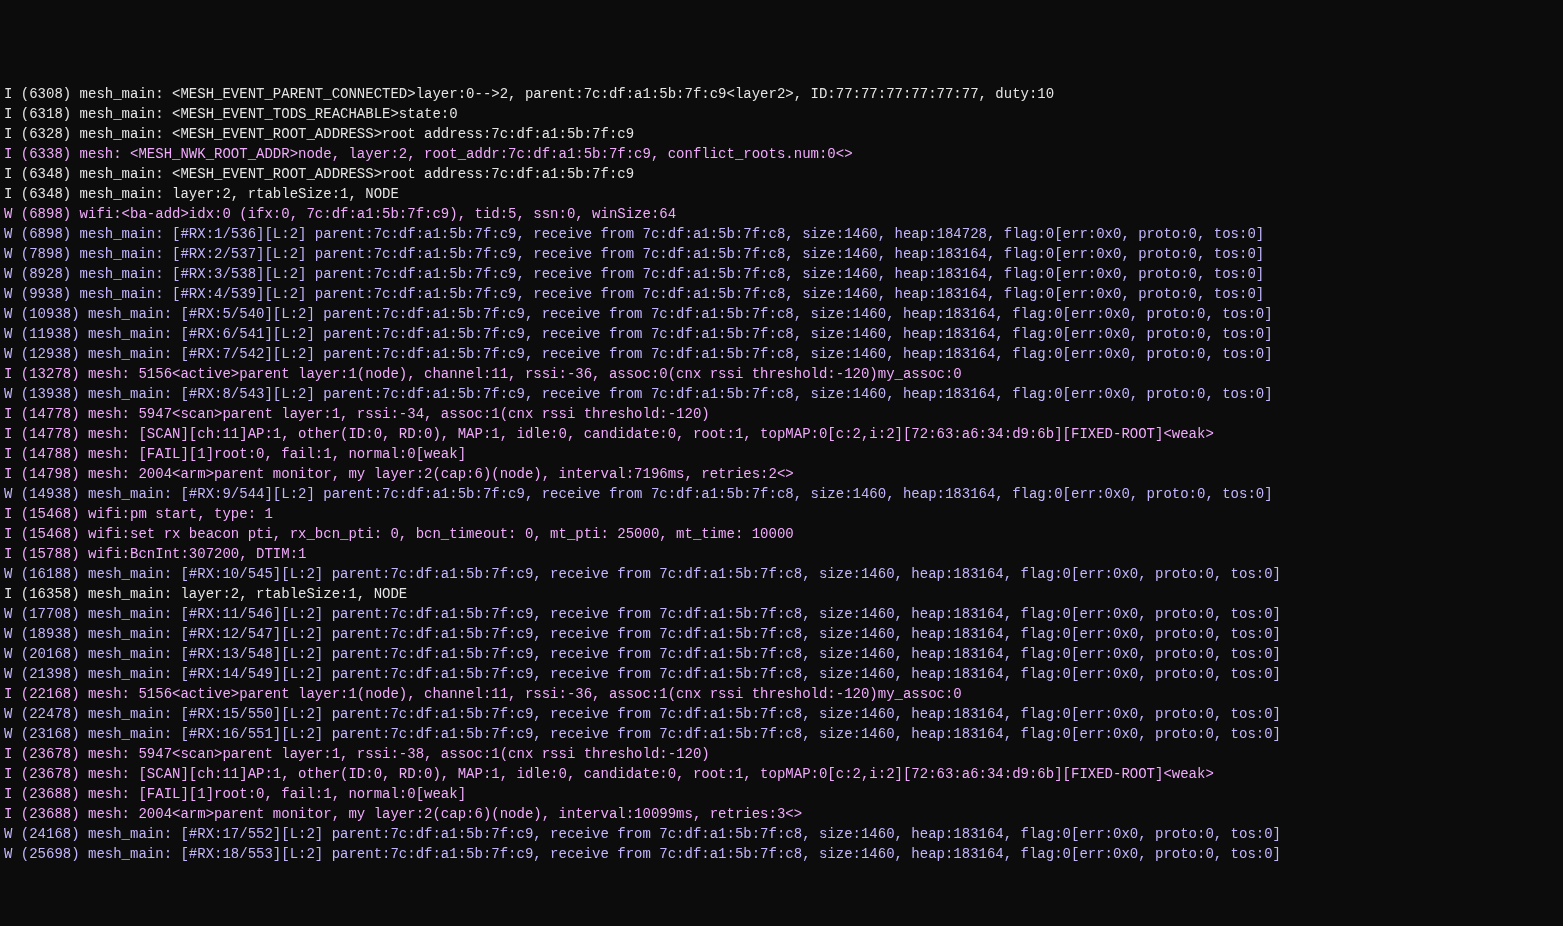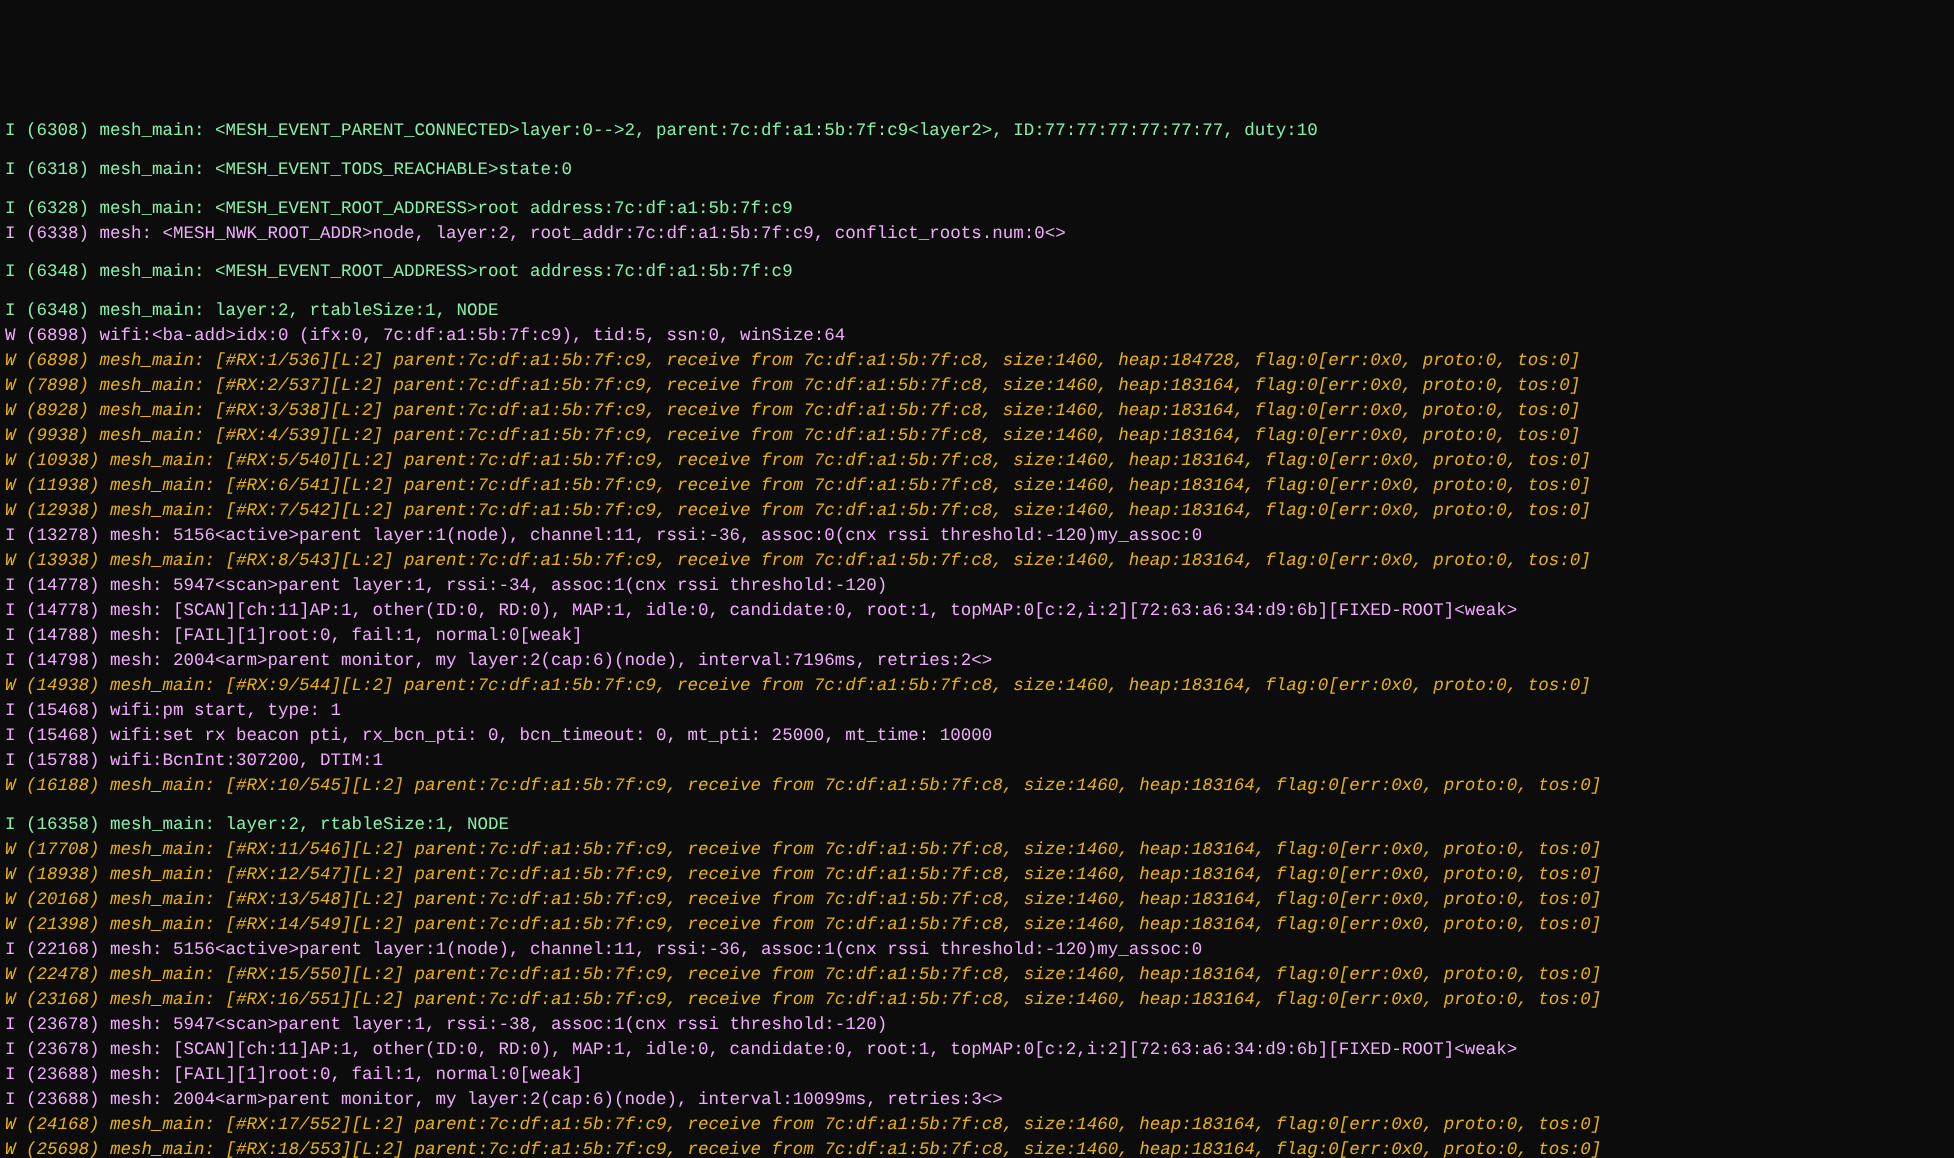--- a/index.html
+++ b/index.html
@@ -13,23 +13,23 @@
       font-size: 14px;
       line-height: 20px;
       padding: 4px;
       white-space: pre;
       overflow-x: auto;
       width: 1563px;
     }
     .line {
       display: block;
     }
-    .green { color: #86efac; margin-top: 11px; }
+    .green { color: #e5e5e5; }
     .white { color: #f0abfc; }
-    .yellow { color: #eab308; font-style: italic; }
+    .yellow { color: #c4b5fd; }
   </style>
 </head>
 <body>
 
 
 
 <div id="terminal"><span class="line green">I (6308) mesh_main: &lt;MESH_EVENT_PARENT_CONNECTED&gt;layer:0--&gt;2, parent:7c:df:a1:5b:7f:c9&lt;layer2&gt;, ID:77:77:77:77:77:77, duty:10</span><span class="line green">I (6318) mesh_main: &lt;MESH_EVENT_TODS_REACHABLE&gt;state:0</span><span class="line green">I (6328) mesh_main: &lt;MESH_EVENT_ROOT_ADDRESS&gt;root address:7c:df:a1:5b:7f:c9</span><span class="line white">I (6338) mesh: &lt;MESH_NWK_ROOT_ADDR&gt;node, layer:2, root_addr:7c:df:a1:5b:7f:c9, conflict_roots.num:0&lt;&gt;</span><span class="line green">I (6348) mesh_main: &lt;MESH_EVENT_ROOT_ADDRESS&gt;root address:7c:df:a1:5b:7f:c9</span><span class="line green">I (6348) mesh_main: layer:2, rtableSize:1, NODE</span><span class="line white">W (6898) wifi:&lt;ba-add&gt;idx:0 (ifx:0, 7c:df:a1:5b:7f:c9), tid:5, ssn:0, winSize:64</span><span class="line yellow">W (6898) mesh_main: [#RX:1/536][L:2] parent:7c:df:a1:5b:7f:c9, receive from 7c:df:a1:5b:7f:c8, size:1460, heap:184728, flag:0[err:0x0, proto:0, tos:0]</span><span class="line yellow">W (7898) mesh_main: [#RX:2/537][L:2] parent:7c:df:a1:5b:7f:c9, receive from 7c:df:a1:5b:7f:c8, size:1460, heap:183164, flag:0[err:0x0, proto:0, tos:0]</span><span class="line yellow">W (8928) mesh_main: [#RX:3/538][L:2] parent:7c:df:a1:5b:7f:c9, receive from 7c:df:a1:5b:7f:c8, size:1460, heap:183164, flag:0[err:0x0, proto:0, tos:0]</span><span class="line yellow">W (9938) mesh_main: [#RX:4/539][L:2] parent:7c:df:a1:5b:7f:c9, receive from 7c:df:a1:5b:7f:c8, size:1460, heap:183164, flag:0[err:0x0, proto:0, tos:0]</span><span class="line yellow">W (10938) mesh_main: [#RX:5/540][L:2] parent:7c:df:a1:5b:7f:c9, receive from 7c:df:a1:5b:7f:c8, size:1460, heap:183164, flag:0[err:0x0, proto:0, tos:0]</span><span class="line yellow">W (11938) mesh_main: [#RX:6/541][L:2] parent:7c:df:a1:5b:7f:c9, receive from 7c:df:a1:5b:7f:c8, size:1460, heap:183164, flag:0[err:0x0, proto:0, tos:0]</span><span class="line yellow">W (12938) mesh_main: [#RX:7/542][L:2] parent:7c:df:a1:5b:7f:c9, receive from 7c:df:a1:5b:7f:c8, size:1460, heap:183164, flag:0[err:0x0, proto:0, tos:0]</span><span class="line white">I (13278) mesh: 5156&lt;active&gt;parent layer:1(node), channel:11, rssi:-36, assoc:0(cnx rssi threshold:-120)my_assoc:0</span><span class="line yellow">W (13938) mesh_main: [#RX:8/543][L:2] parent:7c:df:a1:5b:7f:c9, receive from 7c:df:a1:5b:7f:c8, size:1460, heap:183164, flag:0[err:0x0, proto:0, tos:0]</span><span class="line white">I (14778) mesh: 5947&lt;scan&gt;parent layer:1, rssi:-34, assoc:1(cnx rssi threshold:-120)</span><span class="line white">I (14778) mesh: [SCAN][ch:11]AP:1, other(ID:0, RD:0), MAP:1, idle:0, candidate:0, root:1, topMAP:0[c:2,i:2][72:63:a6:34:d9:6b][FIXED-ROOT]&lt;weak&gt;</span><span class="line white">I (14788) mesh: [FAIL][1]root:0, fail:1, normal:0[weak]</span><span class="line white"></span><span class="line white">I (14798) mesh: 2004&lt;arm&gt;parent monitor, my layer:2(cap:6)(node), interval:7196ms, retries:2&lt;&gt;</span><span class="line yellow">W (14938) mesh_main: [#RX:9/544][L:2] parent:7c:df:a1:5b:7f:c9, receive from 7c:df:a1:5b:7f:c8, size:1460, heap:183164, flag:0[err:0x0, proto:0, tos:0]</span><span class="line white">I (15468) wifi:pm start, type: 1</span><span class="line white"></span><span class="line white">I (15468) wifi:set rx beacon pti, rx_bcn_pti: 0, bcn_timeout: 0, mt_pti: 25000, mt_time: 10000</span><span class="line white">I (15788) wifi:BcnInt:307200, DTIM:1</span><span class="line yellow">W (16188) mesh_main: [#RX:10/545][L:2] parent:7c:df:a1:5b:7f:c9, receive from 7c:df:a1:5b:7f:c8, size:1460, heap:183164, flag:0[err:0x0, proto:0, tos:0]</span><span class="line green">I (16358) mesh_main: layer:2, rtableSize:1, NODE</span><span class="line yellow">W (17708) mesh_main: [#RX:11/546][L:2] parent:7c:df:a1:5b:7f:c9, receive from 7c:df:a1:5b:7f:c8, size:1460, heap:183164, flag:0[err:0x0, proto:0, tos:0]</span><span class="line yellow">W (18938) mesh_main: [#RX:12/547][L:2] parent:7c:df:a1:5b:7f:c9, receive from 7c:df:a1:5b:7f:c8, size:1460, heap:183164, flag:0[err:0x0, proto:0, tos:0]</span><span class="line yellow">W (20168) mesh_main: [#RX:13/548][L:2] parent:7c:df:a1:5b:7f:c9, receive from 7c:df:a1:5b:7f:c8, size:1460, heap:183164, flag:0[err:0x0, proto:0, tos:0]</span><span class="line yellow">W (21398) mesh_main: [#RX:14/549][L:2] parent:7c:df:a1:5b:7f:c9, receive from 7c:df:a1:5b:7f:c8, size:1460, heap:183164, flag:0[err:0x0, proto:0, tos:0]</span><span class="line white">I (22168) mesh: 5156&lt;active&gt;parent layer:1(node), channel:11, rssi:-36, assoc:1(cnx rssi threshold:-120)my_assoc:0</span><span class="line yellow">W (22478) mesh_main: [#RX:15/550][L:2] parent:7c:df:a1:5b:7f:c9, receive from 7c:df:a1:5b:7f:c8, size:1460, heap:183164, flag:0[err:0x0, proto:0, tos:0]</span><span class="line yellow">W (23168) mesh_main: [#RX:16/551][L:2] parent:7c:df:a1:5b:7f:c9, receive from 7c:df:a1:5b:7f:c8, size:1460, heap:183164, flag:0[err:0x0, proto:0, tos:0]</span><span class="line white">I (23678) mesh: 5947&lt;scan&gt;parent layer:1, rssi:-38, assoc:1(cnx rssi threshold:-120)</span><span class="line white">I (23678) mesh: [SCAN][ch:11]AP:1, other(ID:0, RD:0), MAP:1, idle:0, candidate:0, root:1, topMAP:0[c:2,i:2][72:63:a6:34:d9:6b][FIXED-ROOT]&lt;weak&gt;</span><span class="line white">I (23688) mesh: [FAIL][1]root:0, fail:1, normal:0[weak]</span><span class="line white"></span><span class="line white">I (23688) mesh: 2004&lt;arm&gt;parent monitor, my layer:2(cap:6)(node), interval:10099ms, retries:3&lt;&gt;</span><span class="line yellow">W (24168) mesh_main: [#RX:17/552][L:2] parent:7c:df:a1:5b:7f:c9, receive from 7c:df:a1:5b:7f:c8, size:1460, heap:183164, flag:0[err:0x0, proto:0, tos:0]</span><span class="line yellow">W (25698) mesh_main: [#RX:18/553][L:2] parent:7c:df:a1:5b:7f:c9, receive from 7c:df:a1:5b:7f:c8, size:1460, heap:183164, flag:0[err:0x0, proto:0, tos:0]</span></div>
 
 
 

